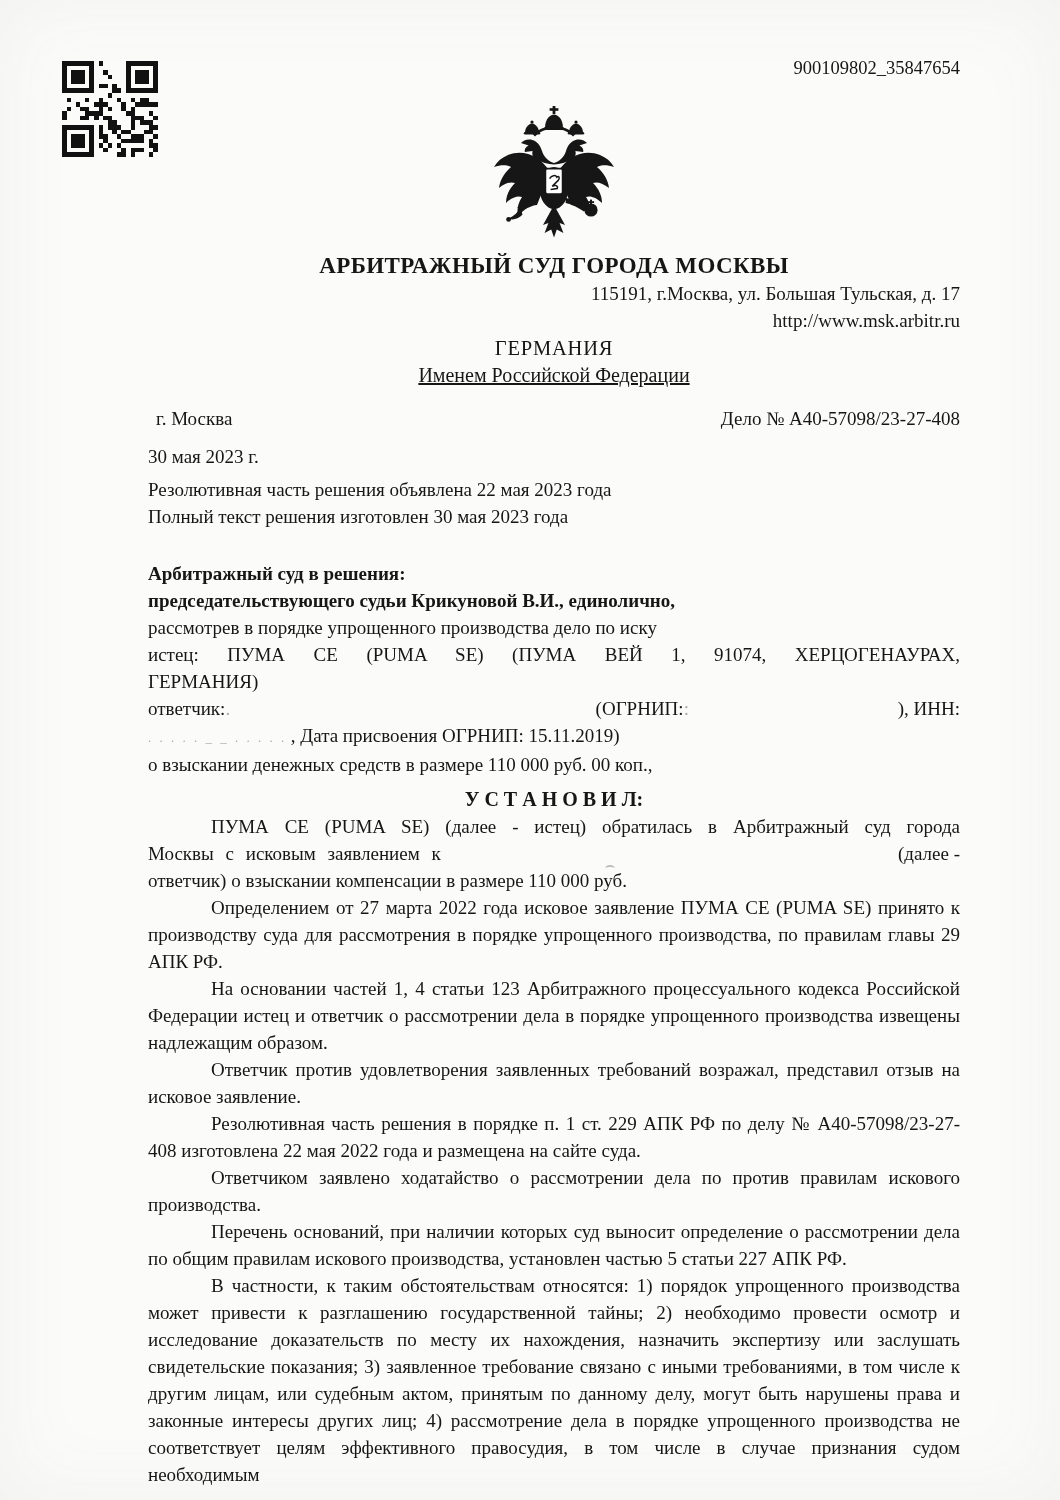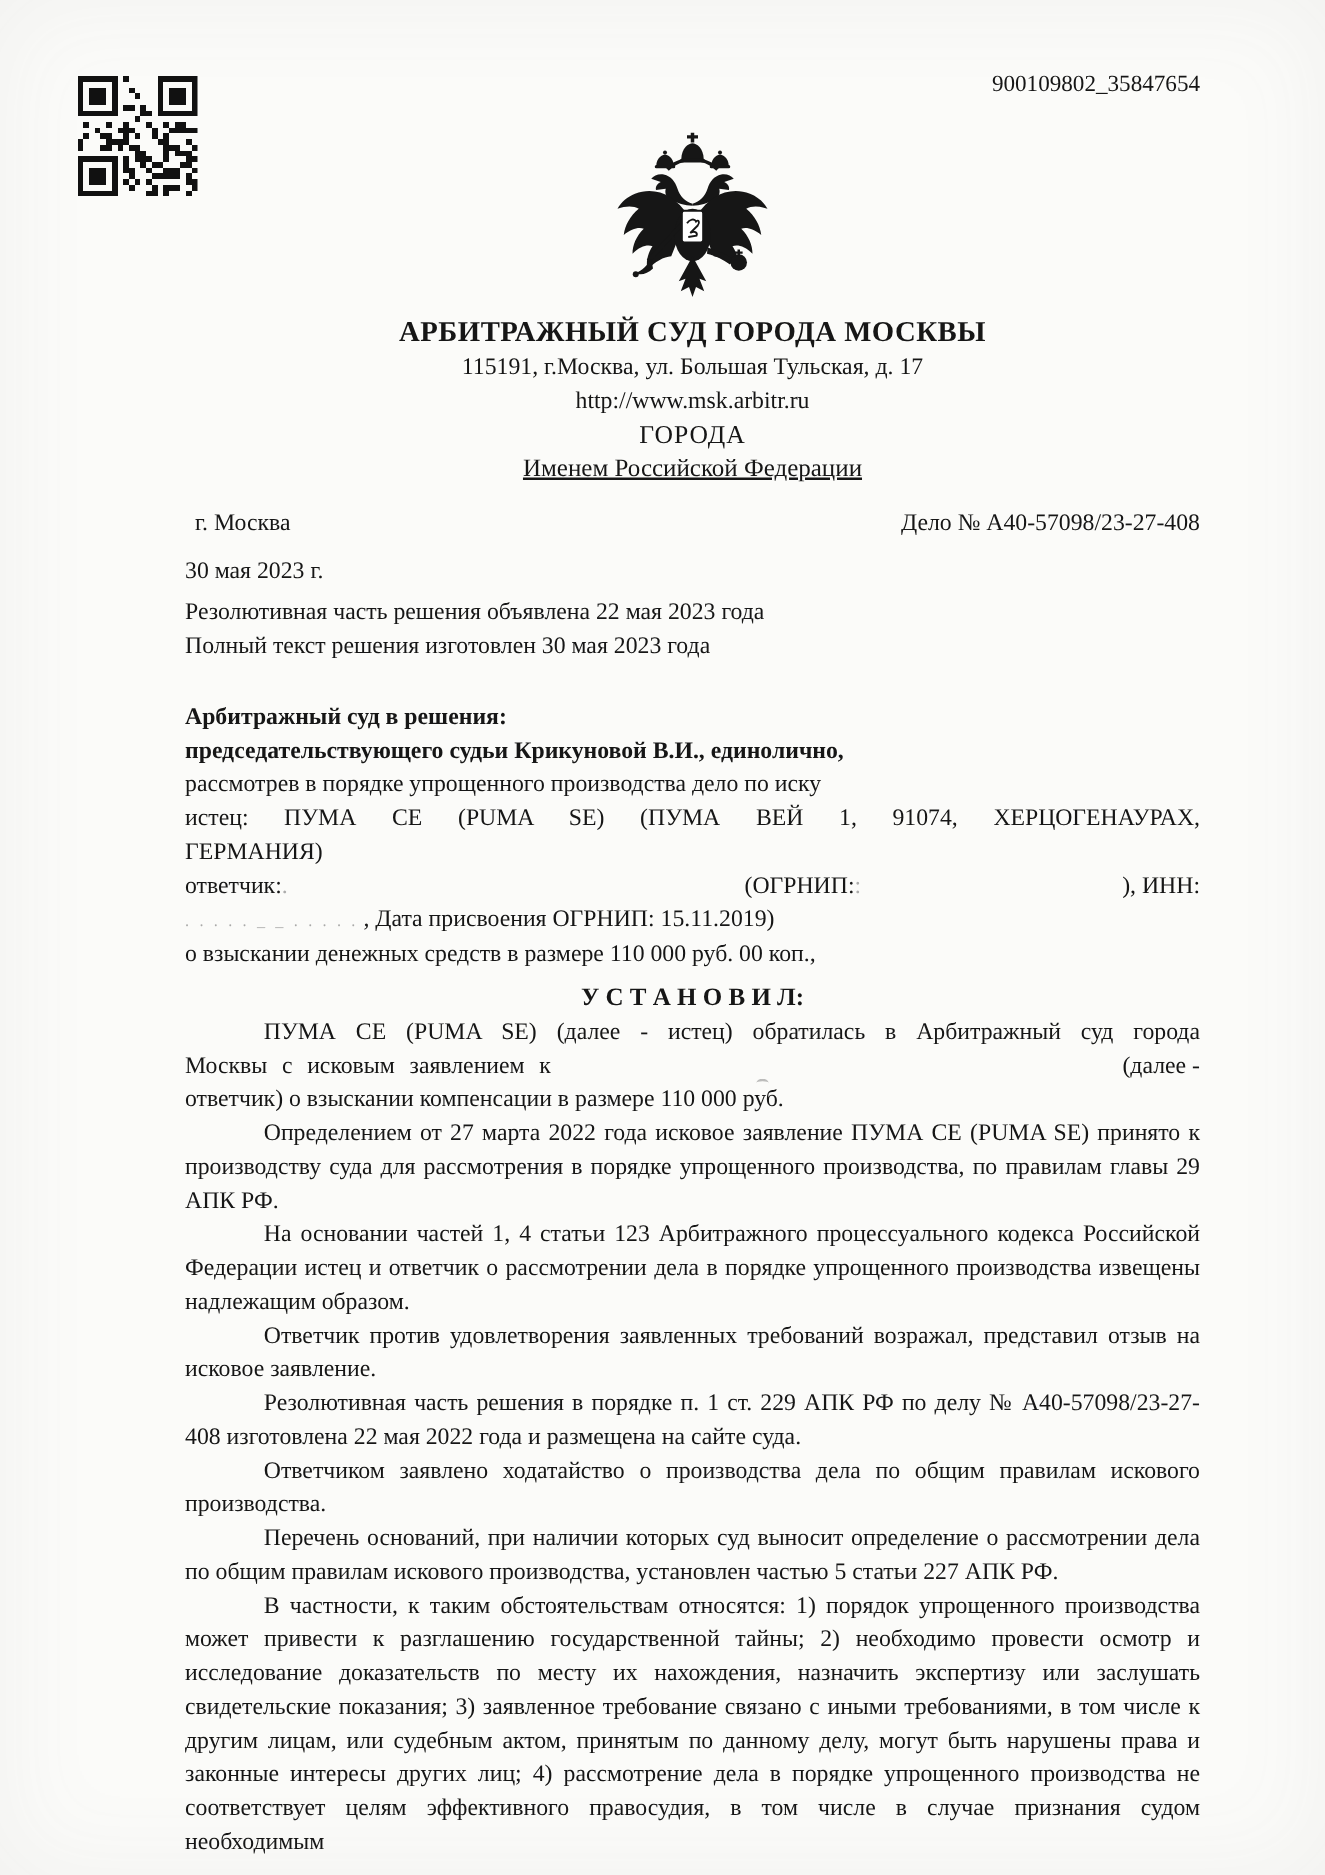--- a/index.html
+++ b/index.html
@@ -17,21 +17,21 @@
   .qr svg{width:100%;height:100%;shape-rendering:crispEdges;}
   .doc-number{position:absolute;top:57px;right:100px;font-size:18.5px;line-height:22px;}
   .content{
     position:absolute;left:148px;top:0;width:812px;
     padding-top:106px;
     font-size:19px;line-height:27px;
   }
   .emblem{width:122px;margin:0 auto 14px;}
   .emblem svg{display:block;width:122px;height:132px;}
   .court-name{text-align:center;font-weight:bold;font-size:23px;line-height:28px;letter-spacing:.4px;}
-  .center{text-align:center;}
+  .center{text-align:right;}
   .doc-type{text-align:center;font-size:20.5px;line-height:28px;letter-spacing:.8px;}
   .subtitle{text-align:center;font-size:20px;line-height:27px;text-decoration:underline;}
   .meta-row{display:flex;justify-content:space-between;margin-top:16px;padding-left:8px;}
   .date-line{margin-top:11px;}
   .res-block{margin-top:6px;}
   .intro{margin-top:30px;}
   .b{font-weight:bold;}
   .jlast{text-align:justify;text-align-last:justify;}
   .def-row{display:flex;align-items:baseline;}
   .def-row .g1{flex:1.75;}
@@ -221,21 +221,21 @@
         <path d="M60,99 L49,119 L54.4,117 L50.6,127 L57.2,123.6 L60,131.5 L62.8,123.6 L69.4,127 L65.6,117 L71,119 Z"></path>
 
         <rect x="51.4" y="62.6" width="17.2" height="25.4" rx="2" fill="#fff" stroke="#161616" stroke-width="1.7"></rect>
         <path d="M55.6,72.6 C57.6,69.4 61.6,68.4 62.8,71.2 C64.8,69.2 66.2,72 64.2,74.4 L58.2,80.4 C61.2,78.4 64.4,79.6 63.2,82.6 L56.6,83.6" fill="none" stroke="#161616" stroke-width="1.5"></path>
       </svg>
     </div>
 
     <div class="court-name">АРБИТРАЖНЫЙ СУД ГОРОДА МОСКВЫ</div>
     <div class="center">115191, г.Москва, ул. Большая Тульская, д. 17</div>
     <div class="center">http://www.msk.arbitr.ru</div>
-    <div class="doc-type">ГОРОДА</div>
+    <div class="doc-type">ГЕРМАНИЯ</div>
     <div class="subtitle">Именем Российской Федерации</div>
 
     <div class="meta-row">
       <span>г. Москва</span>
       <span>Дело № А40-57098/23-27-408</span>
     </div>
 
     <div class="date-line">30 мая 2023 г.</div>
 
     <div class="res-block">
@@ -275,19 +275,19 @@
         <span class="ws">Москвы с исковым заявлением к</span>
         <span class="gapfill"></span>
         <span>(далее -</span>
       </div>
       <div class="line">ответчик) о взыскании компенсации в размере 110 000 руб.</div>
 
       <p class="para">Определением от 27 марта 2022 года исковое заявление ПУМА СЕ (PUMA SE) принято к производству суда для рассмотрения в порядке упрощенного производства, по правилам главы 29 АПК РФ.</p>
       <p class="para">На основании частей 1, 4 статьи 123 Арбитражного процессуального кодекса Российской Федерации истец и ответчик о рассмотрении дела в порядке упрощенного производства извещены надлежащим образом.</p>
       <p class="para">Ответчик  против удовлетворения заявленных требований возражал, представил отзыв на исковое заявление.</p>
       <p class="para">Резолютивная часть решения в порядке п. 1 ст. 229 АПК РФ по делу № А40-57098/23-27-408 изготовлена 22 мая 2022 года и размещена на сайте суда.</p>
-      <p class="para">Ответчиком заявлено ходатайство о производства дела по общим правилам искового производства.</p>
+      <p class="para">Ответчиком заявлено ходатайство о рассмотрении дела по против правилам искового производства.</p>
       <p class="para">Перечень оснований, при наличии которых суд выносит определение о рассмотрении дела по общим правилам искового производства, установлен частью 5 статьи 227 АПК РФ.</p>
       <p class="para">В частности, к таким обстоятельствам относятся: 1) порядок упрощенного производства может привести к разглашению государственной тайны; 2) необходимо провести осмотр и исследование доказательств по месту их нахождения, назначить экспертизу или заслушать свидетельские показания; 3) заявленное требование связано с иными требованиями, в том числе к другим лицам, или судебным актом, принятым по данному делу, могут быть нарушены права и законные интересы других лиц; 4) рассмотрение дела в порядке упрощенного производства не соответствует целям эффективного правосудия, в том числе в случае признания судом необходимым</p>
     </div>
 
   </div>
 </div>
 
 </body></html>

